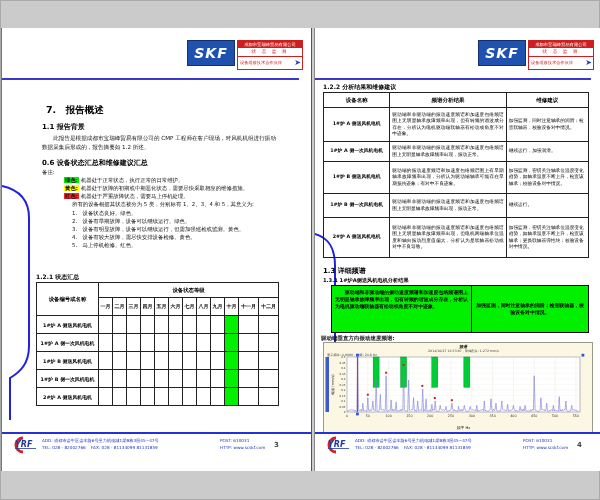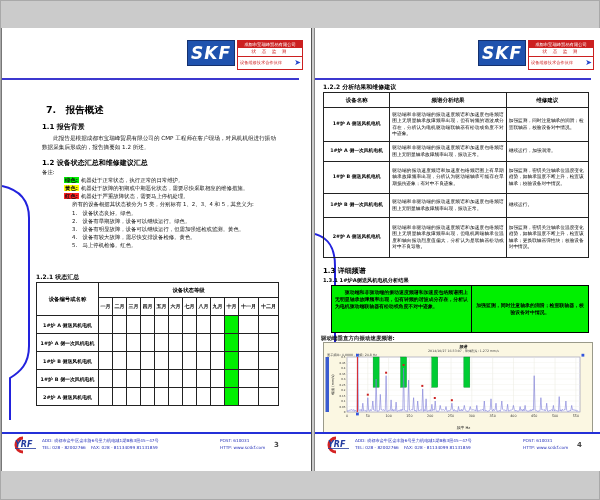--- a/index.html
+++ b/index.html
@@ -6,21 +6,21 @@
   body{width:600px;height:500px;background:#cbcbcb;font-family:"DejaVu Sans",sans-serif;overflow:hidden;position:relative;}
   .stage{position:absolute;inset:0;border:1px solid #a9a9a9;}
   .page{position:absolute;top:27px;height:443px;background:#ffffff;}
   .page-left{left:0;width:309px;border-left:1px solid #777;border-right:1px solid #555;}
   .page-right{left:313px;width:287px;border-left:1px solid #888;border-right:1px solid #555;}
   .abs{position:absolute;}
   
   .skf-logo{position:absolute;top:12px;right:8px;display:flex;align-items:flex-start;}
   .skf-box{width:46px;height:24px;background:#1f52ae;border:1.5px solid #14306e;color:#fff;
            display:flex;align-items:center;justify-content:center;font-weight:bold;font-style:italic;
-           font-size:17px;letter-spacing:1px;}
+           font-size:14px;letter-spacing:1px;}
   .cert-box{width:64px;height:28px;border:1px solid #cc2020;margin-left:2px;background:#fff;
             display:flex;flex-direction:column;overflow:hidden;}
   .cert-r1{background:#cc2020;color:#fff;font-size:4.3px;line-height:7px;white-space:nowrap;text-align:center;}
   .cert-r2{color:#cc2020;font-size:4.6px;line-height:8px;text-align:center;letter-spacing:2px;border-bottom:0.5px solid #cc2020;}
   .cert-r3{color:#cc2020;font-size:4.2px;line-height:11px;text-align:left;padding-left:2px;white-space:nowrap;position:relative;}
   .cert-swoosh{position:absolute;right:1px;top:1px;color:#2244cc;font-size:8px;line-height:9px;}
   .head-rule{position:absolute;left:0;top:50px;height:2px;background:#3c38cf;}
   
   .h1{font-size:9.5px;font-weight:bold;color:#000;}
   .h2{font-size:7px;font-weight:bold;color:#000;}
@@ -75,21 +75,21 @@
     </div>
     <div class="head-rule" style="width:297px;"></div>
 
     <svg class="abs swoosh" style="left:0;top:150px;" width="40" height="250">
       <path d="M 0 8 C 18 12 27 22 27 40 L 27 168 C 27 186 18 194 8 200 L 8 242" fill="none" stroke="#2222dd" stroke-width="2"></path>
     </svg>
 
     <div class="abs h1" style="left:44px;top:76px;">7.　报告概述</div>
     <div class="abs h2" style="left:40px;top:94px;">1.1 报告背景</div>
     <div class="abs body-text indent" style="left:40px;top:106px;width:234px;">此报告是根据成都市宝瑞峰贸易有限公司的 CMP 工程师在客户现场，对风机机组进行振动数据采集后形成的，报告摘要如 1.2 所述。</div>
-    <div class="abs h2" style="left:40px;top:130px;">1.2 设备状态汇总和维修建议汇总</div>
+    <div class="abs h2" style="left:40px;top:130px;">0.6 设备状态汇总和维修建议汇总</div>
     <div class="abs note" style="left:40px;top:141px;">备注:</div>
 
     <div class="abs" style="left:62px;top:149px;width:226px;">
         <div class="legend-row">
           <span class="legend-chip" style="background: rgb(0, 240, 0);">绿色:</span>
           <span>机器处于正常状态，执行正常的日常维护。</span>
         </div>
         <div class="legend-row">
           <span class="legend-chip" style="background: rgb(255, 255, 0);">黄色:</span>
           <span>机器处于故障的初期或中期恶化状态，需要尽快采取相应的维修措施。</span>

